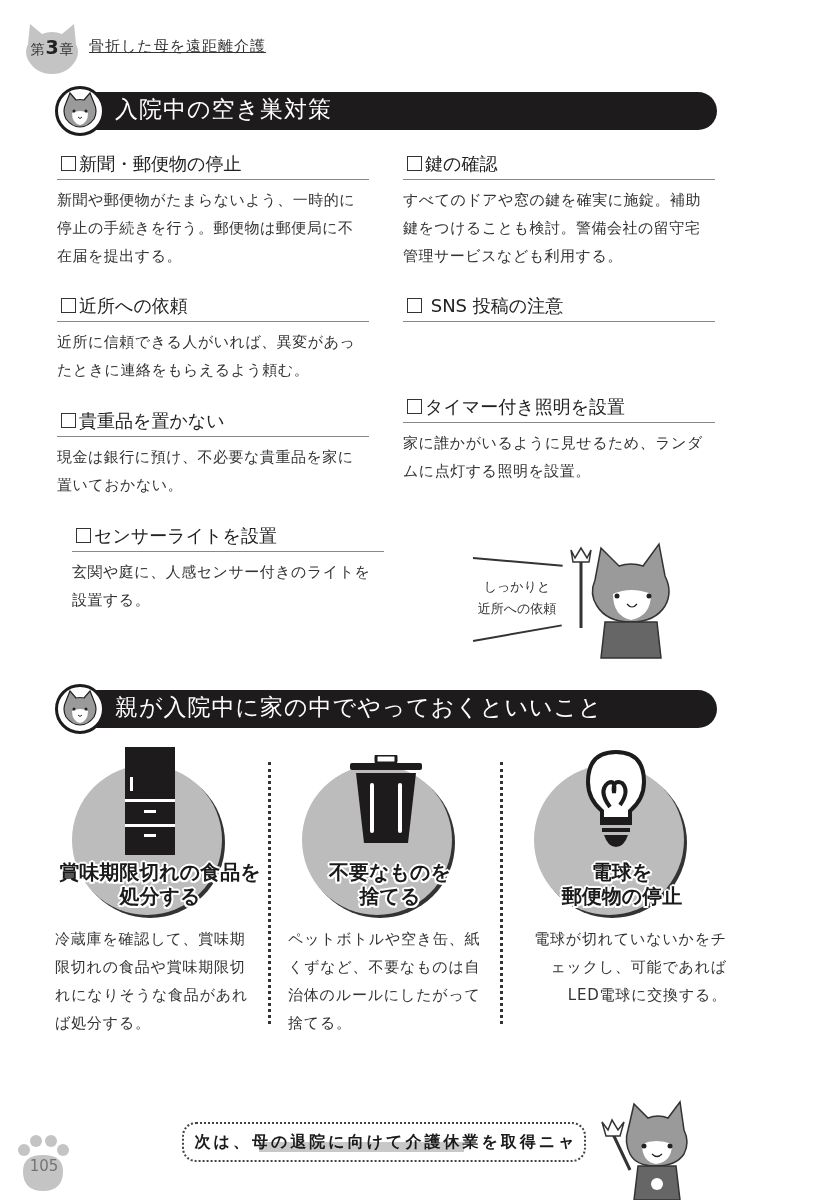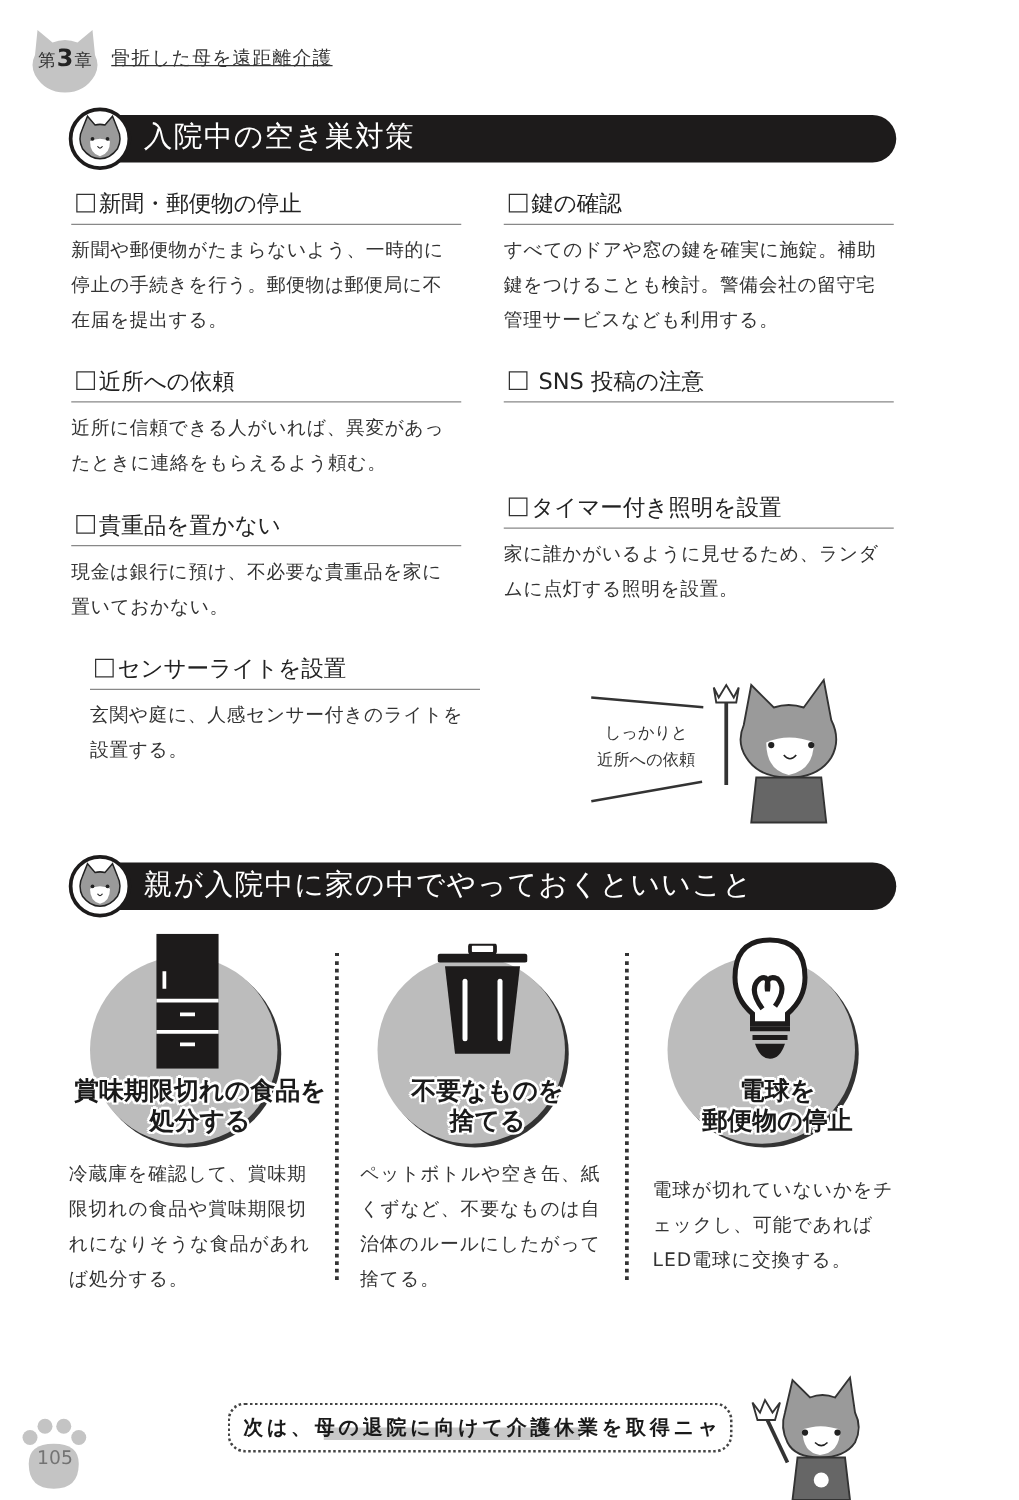--- a/index.html
+++ b/index.html
@@ -172,21 +172,21 @@
     <path d="M32 3 Q60 3 60 33 Q60 50 46 62 L46 70 L18 70 L18 62 Q4 50 4 33 Q4 3 32 3Z" fill="#fff" stroke="#1d1b1b" stroke-width="4"></path>
     <path d="M26 58 Q14 42 24 34 Q32 30 30 44 Q28 30 38 34 Q46 42 36 56" fill="none" stroke="#1d1b1b" stroke-width="4"></path>
     <rect x="16" y="72" width="32" height="4" fill="#1d1b1b"></rect>
     <rect x="18" y="79" width="28" height="4" fill="#1d1b1b"></rect>
     <path d="M20 86 L44 86 Q40 98 32 98 Q24 98 20 86Z" fill="#1d1b1b"></path>
   </svg>
   <div class="todo-label" style="top:115px;">
     <div>電球を</div>
     <div>郵便物の停止</div>
   </div>
-  <div class="todo-body" style="top:193px; width:205px; left:10px;">電球が切れていないかをチェックし、可能であればLED電球に交換する。</div>
+  <div class="todo-body" style="top:180px; width:205px; left:10px;text-align:right;">電球が切れていないかをチェックし、可能であればLED電球に交換する。</div>
 </div>
 
 <svg class="paw" viewBox="0 0 60 60">
   <circle cx="9" cy="17" r="6" fill="#c4c4c4"></circle>
   <circle cx="21" cy="8" r="6" fill="#c4c4c4"></circle>
   <circle cx="36" cy="8" r="6" fill="#c4c4c4"></circle>
   <circle cx="48" cy="17" r="6" fill="#c4c4c4"></circle>
   <path d="M8 38 Q8 22 28 22 Q48 22 48 38 Q48 58 28 58 Q8 58 8 38Z" fill="#c4c4c4"></path>
 </svg>
 <div class="page-number">105</div>

